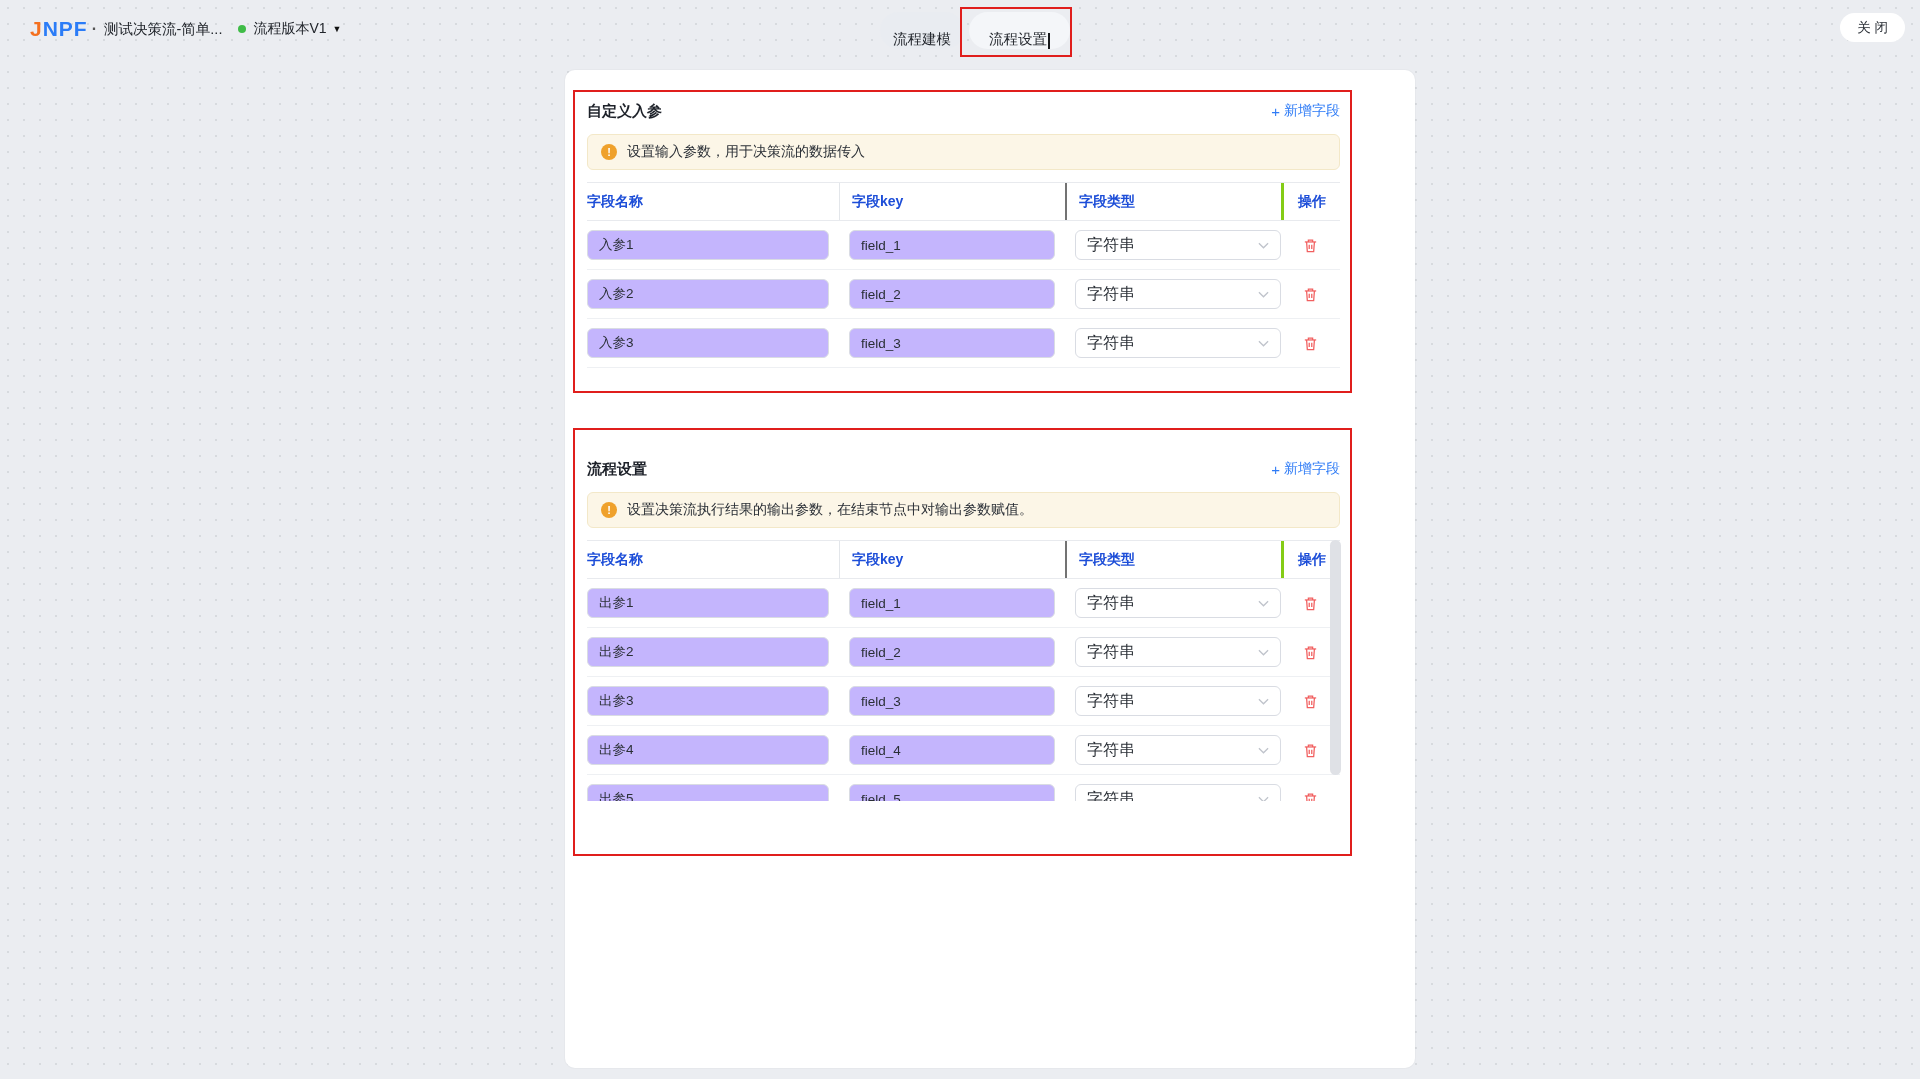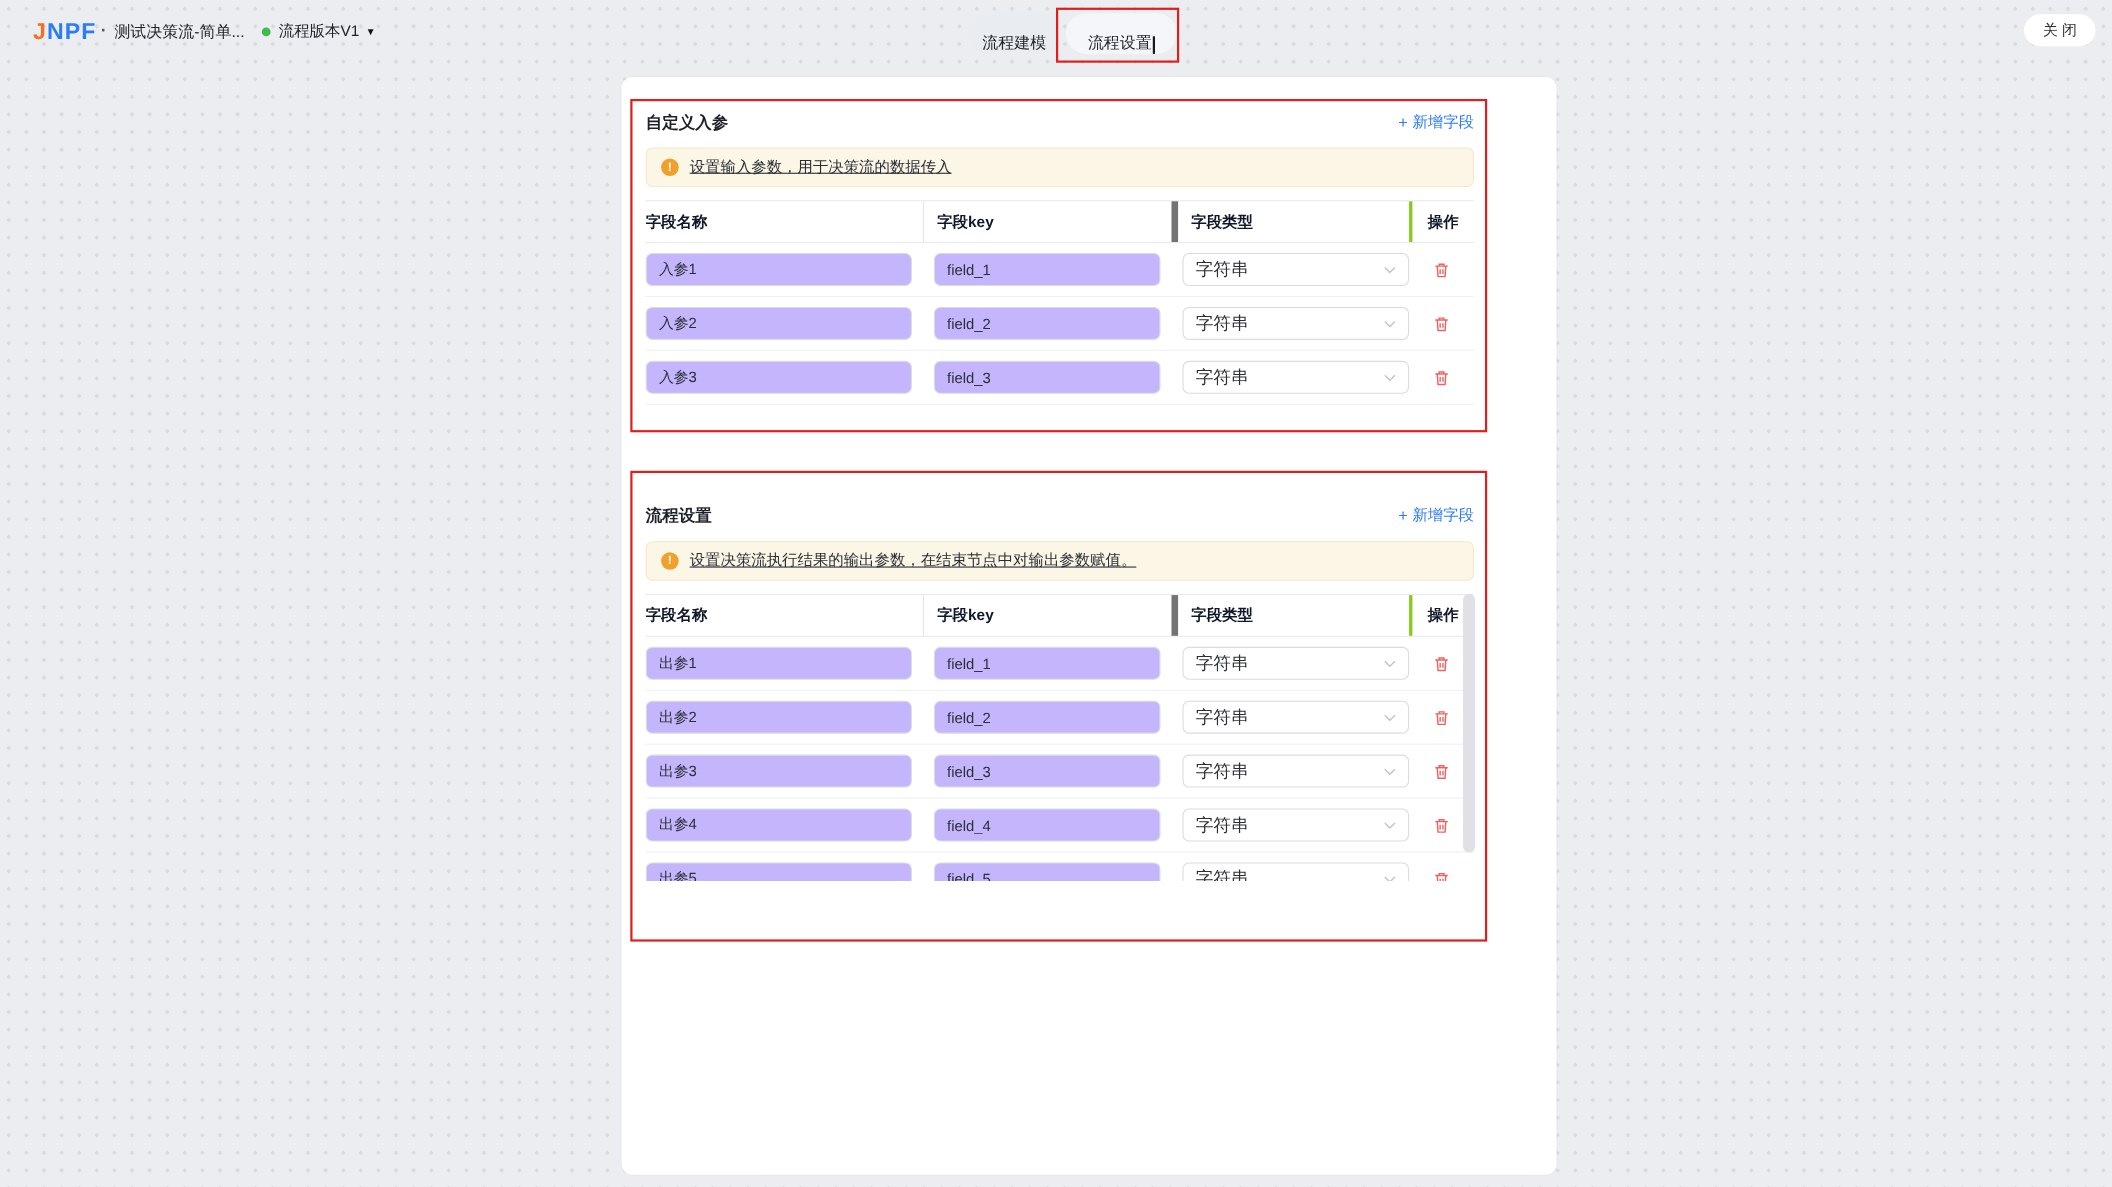--- a/index.html
+++ b/index.html
@@ -47,29 +47,29 @@
 
   .section-head { display:flex; justify-content:space-between; align-items:center; height:18px; }
   .section-title { font-size:15px; font-weight:700; color:#1d2129; }
   .add-link { display:flex; align-items:center; gap:4px; font-size:14px; color:#2e7bf6; cursor:pointer; }
   .add-link .plus { font-size:15px; line-height:1; }
 
   .notice { margin-top:14px; height:36px; display:flex; align-items:center; gap:10px;
             background:#fcf6e7; border:1px solid #f3e8c8; border-radius:6px; padding:0 13px; }
   .warn-icon { width:16px; height:16px; border-radius:50%; background:#efa12c; color:#fff;
                font-size:11px; font-weight:700; display:flex; align-items:center; justify-content:center; flex:0 0 16px; }
-  .notice-text { font-size:14px; color:#2a2f36;text-decoration:underline; }
+  .notice-text { font-size:14px; color:#2a2f36; }
 
   .tbl { margin-top:12px; }
   .thead { display:flex; align-items:stretch; height:39px;
            border-top:1px solid #e8eaee; border-bottom:1px solid #e8eaee; }
-  .th { display:flex; align-items:center; font-size:14px; font-weight:700; color:#0f172a; }
+  .th { display:flex; align-items:center; font-size:14px; font-weight:700; color:#1d4ed8; }
   .th-1 { width:252px; }
   .th-2 { width:226px; border-left:1px solid #e3e6ea; padding-left:12px; }
-  .th-3 { width:216px; border-left:6px solid #737373; padding-left:12px; }
+  .th-3 { width:216px; border-left:2px solid #737373; padding-left:12px; }
   .th-4 { width:59px;  border-left:3px solid #84cc16; padding-left:14px; }
 
   .trow { display:flex; align-items:center; height:49px; border-bottom:1px solid #eef0f3; }
   .c1 { width:252px; } .c2 { width:226px; padding-left:10px; } .c3 { width:216px; padding-left:10px; }
   .c4 { width:59px; display:flex; justify-content:center; }
 
   .field-input { width:242px; height:30px; border:1px solid #d9dce3; border-radius:6px;
                  padding:0 11px; font-size:13.5px; color:#2a2f36; font-family:inherit; background:#c4b5fd; }
   .c2 .field-input, .c3-select { width:206px; }
   .c3-select { height:30px; border:1px solid #d9dce3; border-radius:6px; background:#fff;

